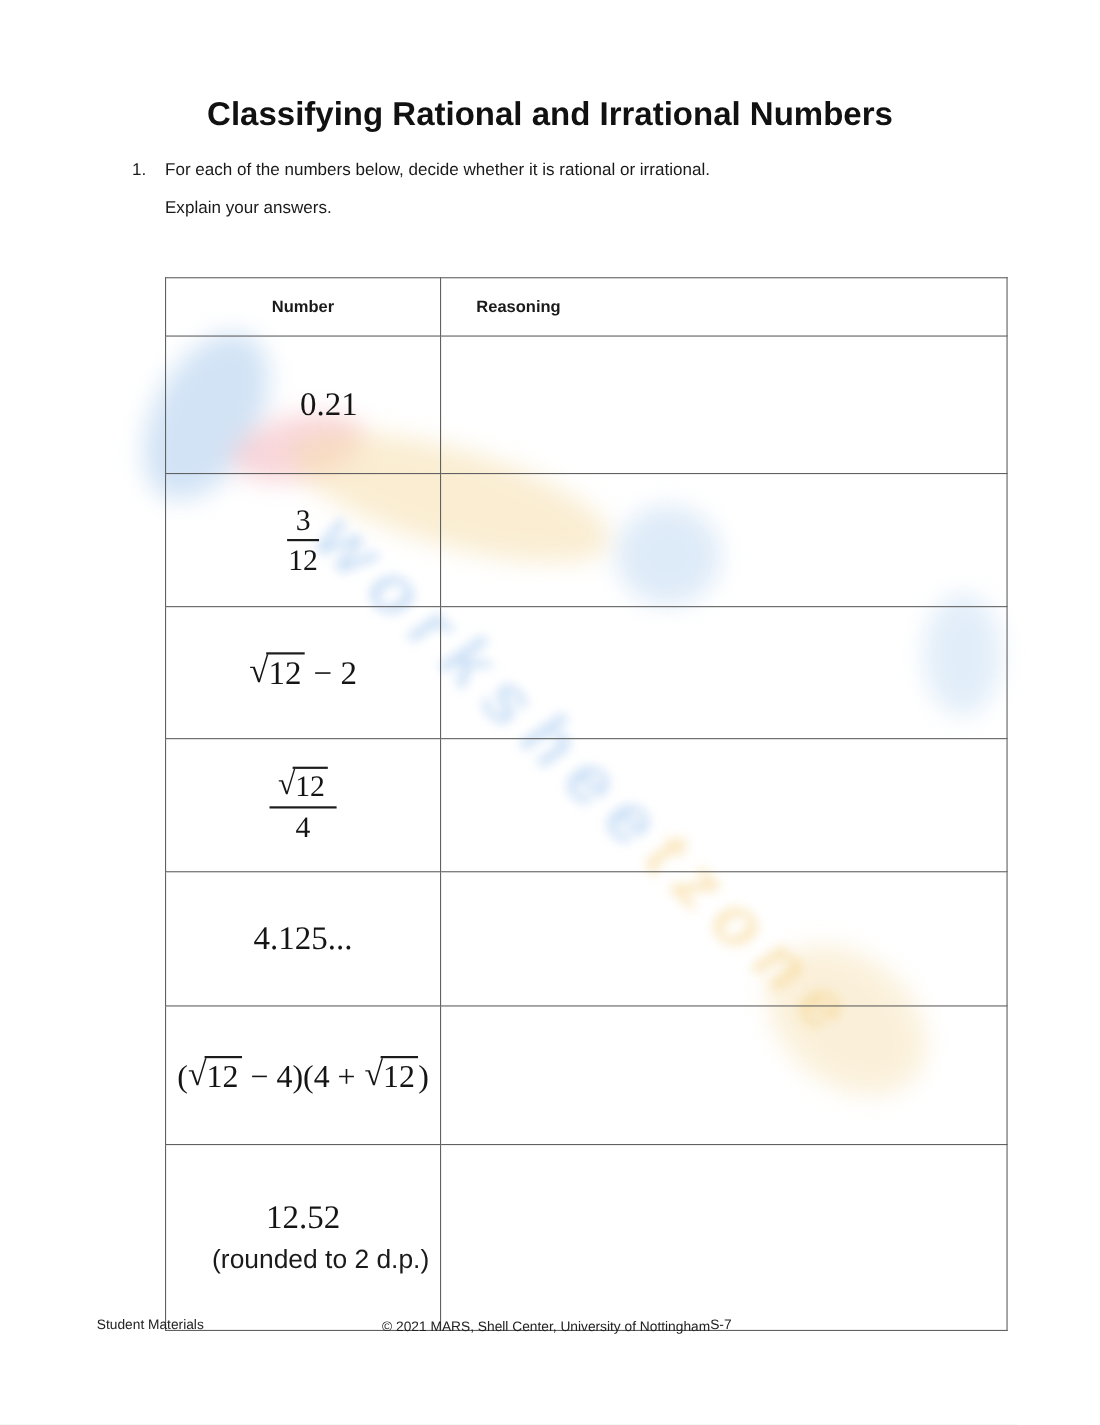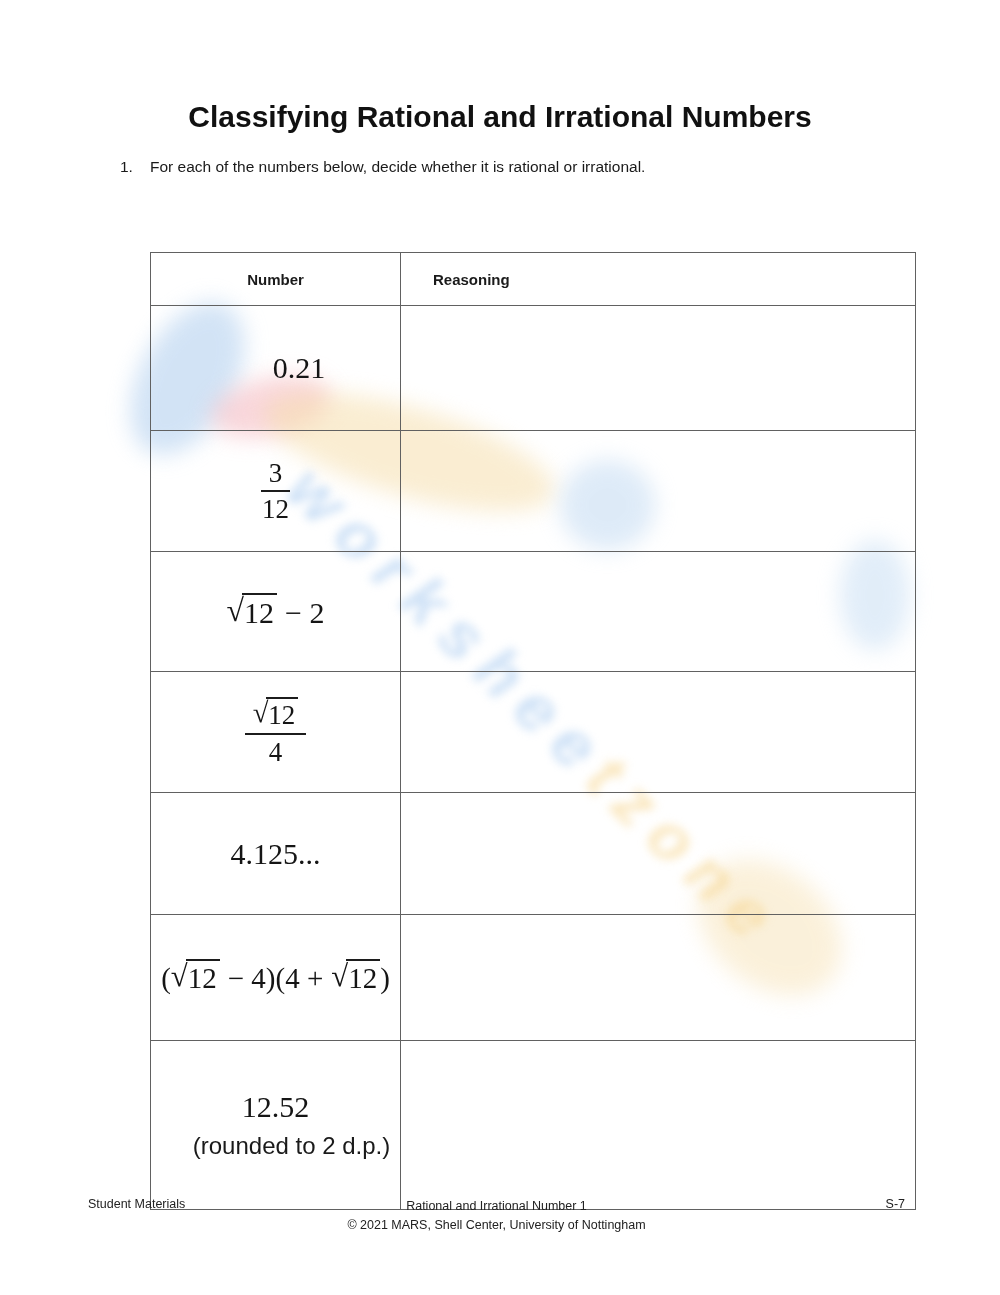--- a/index.html
+++ b/index.html
@@ -27,21 +27,21 @@
     position:absolute; left:325px; top:450px;
     transform:rotate(44deg); transform-origin:left top;
     font-weight:bold; font-style:italic;
     font-size:66px; letter-spacing:14px; white-space:nowrap;
     filter:blur(5px);
   }
   .wm-text .wm-t1 { color:rgba(162,199,238,.55); }
   .wm-text .wm-t2 { color:rgba(246,212,138,.55); }
 
   
-  .content { position:relative; z-index:1;margin-top:12px; }
+  .content { position:relative; z-index:1; }
   .title {
     margin:0; padding-top:88px;
     text-align:center;
     font-size:30px; font-weight:bold;
     color:#111;
   }
   .question { display:flex; margin:24px 0 0 120px; font-size:15.5px; }
   .qnum { width:30px; flex:0 0 30px; }
   .qtext p { margin:0 0 17px 0; }
 
@@ -97,21 +97,21 @@
   
   .footer {
     position:absolute; left:0; right:0; top:1197px;
     display:grid; grid-template-columns:1fr auto 1fr;
     padding:0 95px 0 88px;
     font-size:12.5px; color:#222;
     z-index:1;
   }
   .footer-left  { text-align:left; }
   .footer-center { text-align:center; line-height:1.5; }
-  .footer-right { text-align:right; }
+  .footer-right { text-align:left; }
 </style>
 </head>
 <body>
 
 <div class="page">
 
   <div class="watermark">
     <div class="wm-blob wm-blue-cap"></div>
     <div class="wm-blob wm-red"></div>
     <div class="wm-blob wm-yellow-1"></div>
@@ -121,20 +121,21 @@
     <div class="wm-text"><span class="wm-t1">workshee</span><span class="wm-t2">tzone</span></div>
   </div>
 
   <div class="content">
     <h1 class="title">Classifying Rational and Irrational Numbers</h1>
 
     <div class="question">
       <span class="qnum">1.</span>
       <div class="qtext">
         <p>For each of the numbers below, decide whether it is rational or irrational.</p>
+        <p>Explain your answers.</p>
       </div>
     </div>
   </div>
 
   <table class="sheet-table">
     <colgroup>
         <col class="col-number">
         <col class="col-reason">
       </colgroup>
     <tbody>
@@ -197,19 +198,18 @@
         <div class="note-line">(rounded to 2 d.p.)</div>
       </td>
       <td></td>
     </tr>
   </tbody>
     </table>
 
   <div class="footer">
     <div class="footer-left">Student Materials</div>
     <div class="footer-center">
-      <div>Rational and Irrational Number 1</div>
       <div>© 2021 MARS, Shell Center, University of Nottingham</div>
     </div>
     <div class="footer-right">S-7</div>
   </div>
 
 </div>
 
 </body></html>

